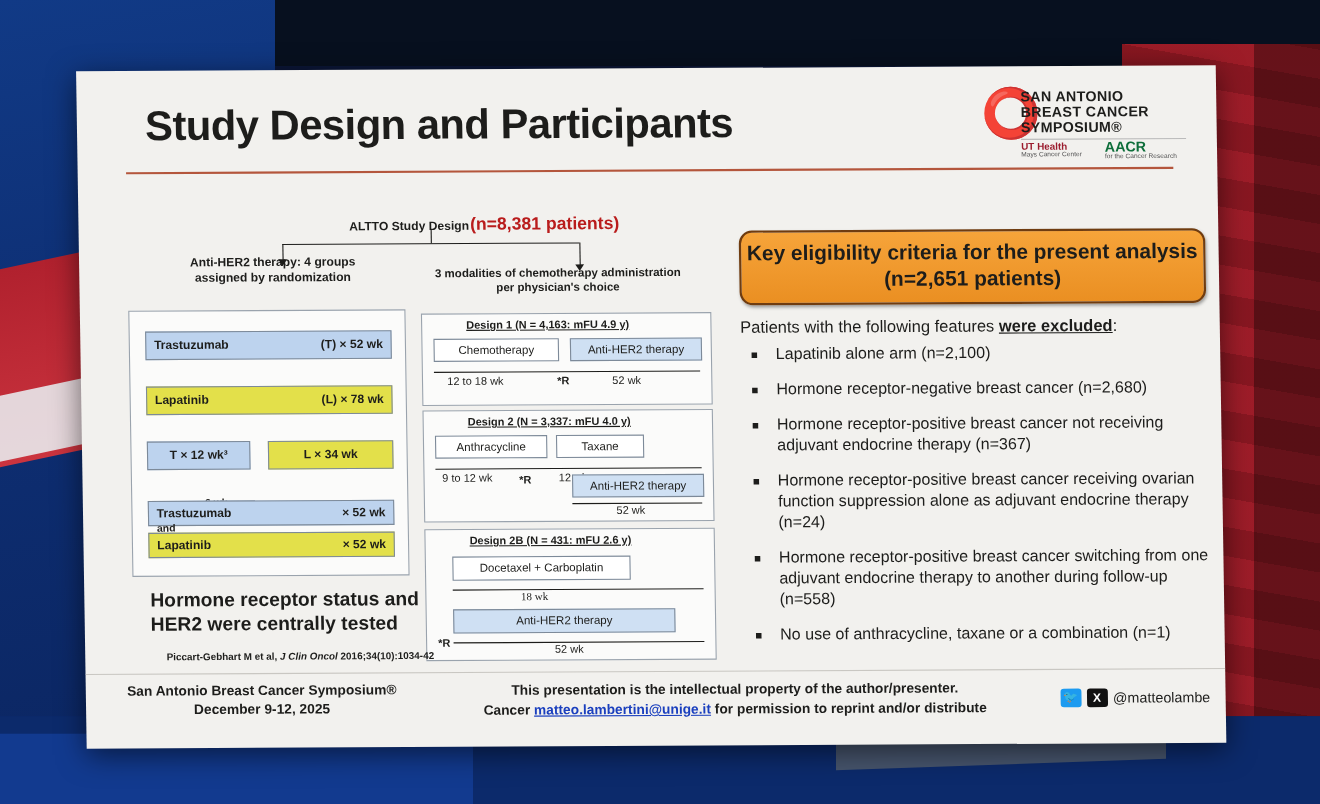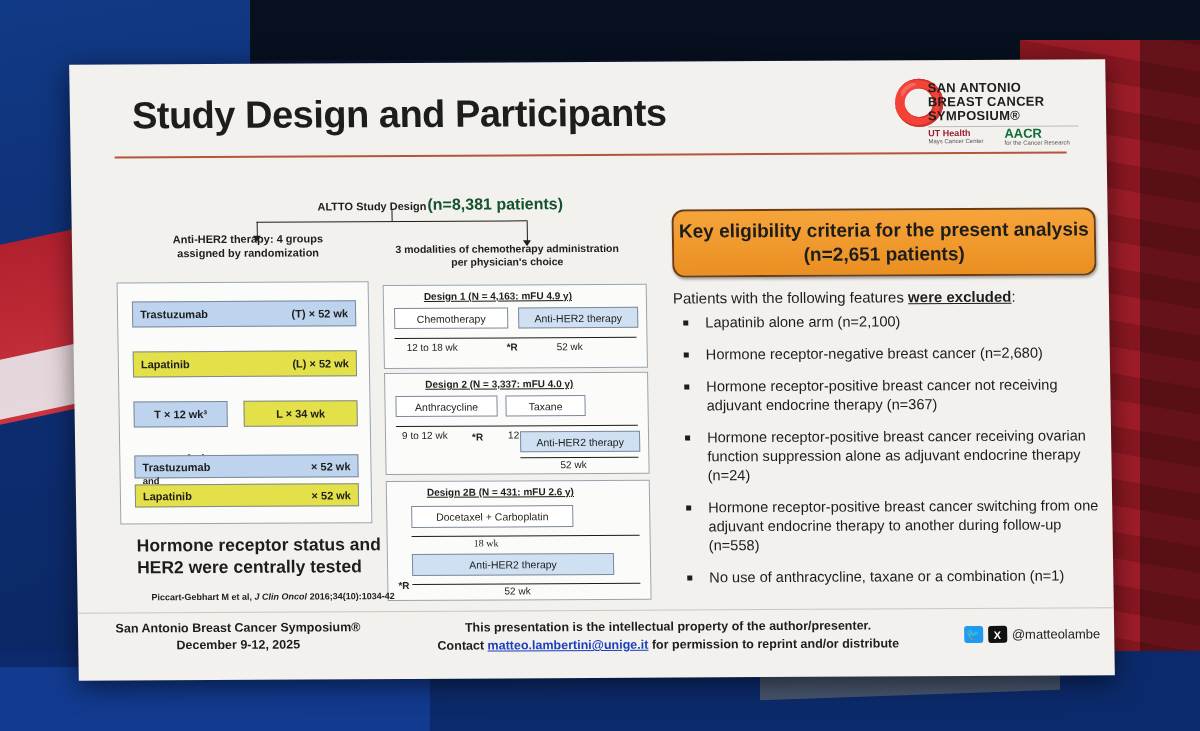--- a/index.html
+++ b/index.html
@@ -48,21 +48,21 @@
   .logo .l2{position:absolute;left:36px;top:16px;font-size:13px;font-weight:bold;color:#1d1d1b;letter-spacing:.3px;}
   .logo .l3{position:absolute;left:36px;top:30px;font-size:13px;font-weight:bold;color:#1d1d1b;letter-spacing:.3px;}
   .logo .sub{position:absolute;left:36px;top:48px;width:150px;height:20px;border-top:1px solid #bbb;padding-top:2px;font-size:9px;color:#333;}
   .logo .ut{position:absolute;left:36px;top:50px;font-size:9px;color:#9b1c2e;font-weight:bold;}
   .logo .utsub{position:absolute;left:36px;top:60px;font-size:6px;color:#555;}
   .logo .aacr{position:absolute;left:112px;top:48px;font-size:13px;font-weight:bold;color:#0e6e3a;}
   .logo .aacrsub{position:absolute;left:112px;top:62px;font-size:6px;color:#555;}
 
   
   .altto-label{position:absolute;left:246px;top:137px;font-size:11px;font-weight:bold;color:#1d1d1b;}
-  .altto-n{position:absolute;left:356px;top:133px;font-size:16px;font-weight:bold;color:#14532d;}
+  .altto-n{position:absolute;left:356px;top:133px;font-size:16px;font-weight:bold;color:#b91c1c;}
 
   .cap-left{position:absolute;left:76px;top:168px;width:200px;font-size:11px;line-height:14px;color:#1d1d1b;text-align:center;font-weight:bold;}
   .cap-right{position:absolute;left:320px;top:180px;width:230px;font-size:10.5px;line-height:13px;color:#1d1d1b;text-align:center;font-weight:bold;}
 
   .arrow{position:absolute;background:#1d1d1b;width:1px;}
   .arrow-h{position:absolute;background:#1d1d1b;height:1px;}
   .arrowhead{position:absolute;width:0;height:0;border-left:4px solid transparent;border-right:4px solid transparent;border-top:6px solid #1d1d1b;}
 
   .panel{position:absolute;border:1px solid #9aa3ad;background:#fbfbfa;}
   .bar{position:absolute;border:1px solid #7d8a99;font-size:11px;color:#1d1d1b;display:flex;align-items:center;}
@@ -150,21 +150,21 @@
   <div class="cap-left">Anti-HER2 therapy: 4 groups assigned by randomization</div>
   <div class="cap-right">3 modalities of chemotherapy administration per physician's choice</div>
 
   <div class="panel" style="left:44px;top:218px;width:250px;height:240px;">
     <div class="bar blue" style="left:14px;top:18px;width:222px;height:24px;">
       <span class="lbl">Trastuzumab</span>
       <span class="rlbl">(T) × 52 wk</span>
     </div>
     <div class="bar yellow" style="left:14px;top:68px;width:222px;height:24px;">
       <span class="lbl">Lapatinib</span>
-      <span class="rlbl">(L) × 52 wk</span>
+      <span class="rlbl">(L) × 78 wk</span>
     </div>
     <div class="bar blue" style="left:14px;top:118px;width:92px;height:24px;justify-content:center;">
       <span class="lbl" style="padding:0;">T × 12 wk³</span>
     </div>
     <div class="bar yellow" style="left:124px;top:118px;width:112px;height:24px;justify-content:center;">
       <span class="lbl" style="padding:0;">L × 34 wk</span>
     </div>
     <div class="note-small" style="left:66px;top:147px;margin-top:22px;">6 wk</div>
     <div class="bar blue" style="left:14px;top:172px;width:222px;height:21px;">
       <span class="lbl">Trastuzumab</span>
@@ -236,21 +236,21 @@
   </div>
 
   <div class="footer-rule"></div>
   <div class="f-left">
     <div>San Antonio Breast Cancer Symposium®</div>
     <div>December 9-12, 2025</div>
   </div>
   <div class="f-mid">
     <div>This presentation is the intellectual property of the author/presenter.</div>
     <div>
-      <span>Contact </span><a href="#">matteo.lambertini@unige.it</a><span> for permission to reprint and/or distribute</span>
+      <span>Cancer </span><a href="#">matteo.lambertini@unige.it</a><span> for permission to reprint and/or distribute</span>
     </div>
   </div>
   <div class="f-right">
     <span class="tw">🐦</span>
     <span class="xb">X</span>
     <span>@matteolambe</span>
   </div>
 
  </div>
 </div>

